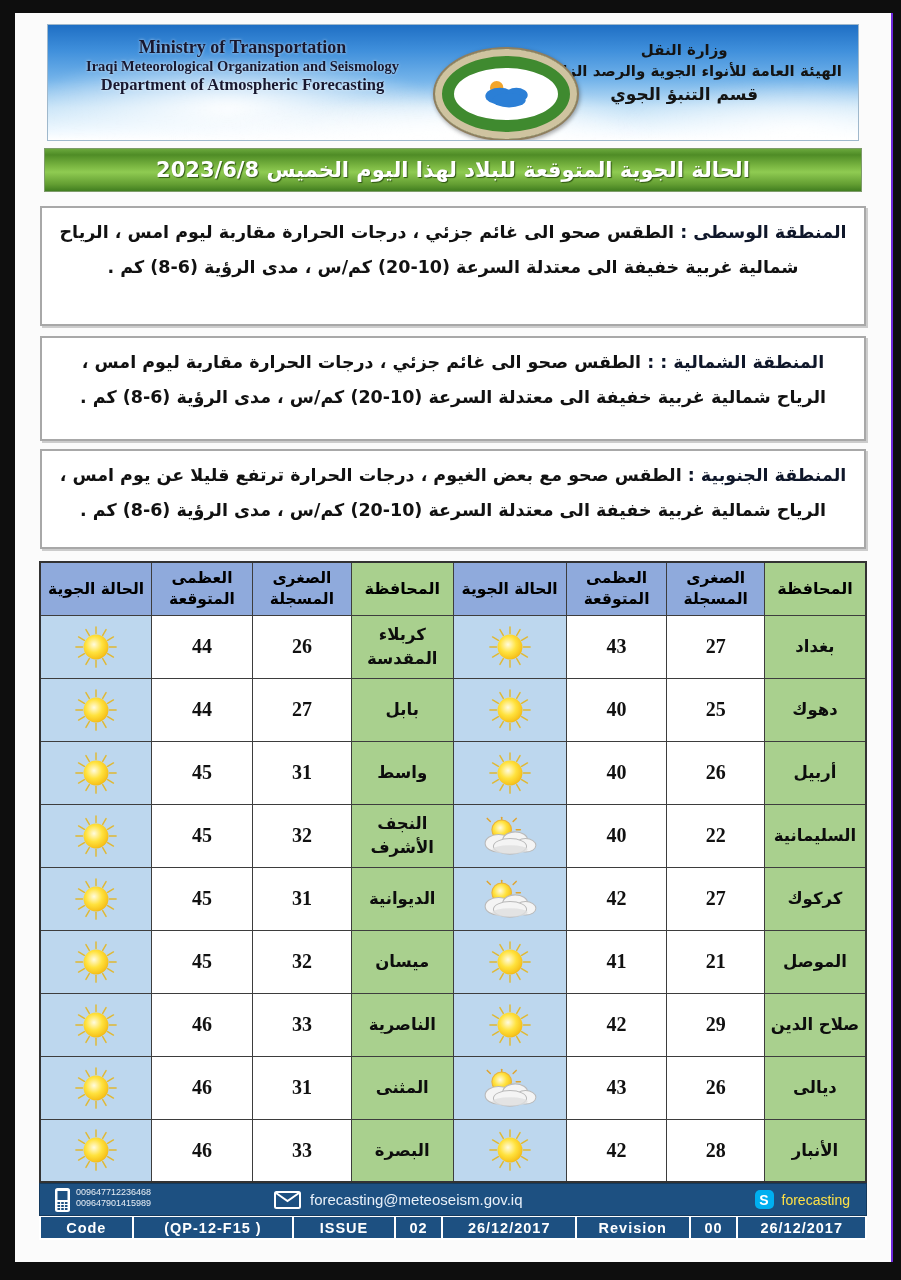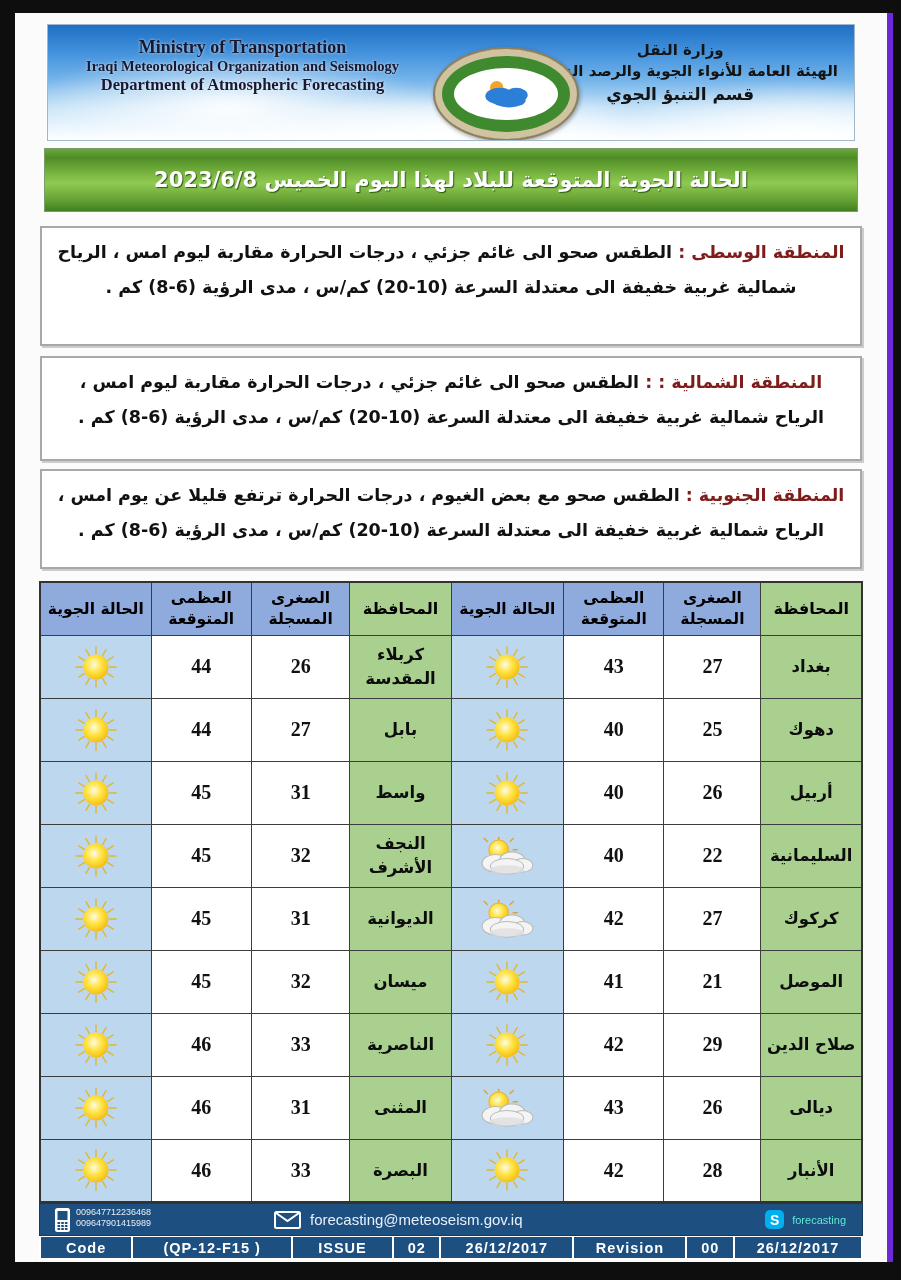--- a/index.html
+++ b/index.html
@@ -1,20 +1,20 @@
 <!DOCTYPE html>
 <html lang="ar"><head>
 <meta charset="utf-8">
 <style>
   * { margin:0; padding:0; box-sizing:border-box; }
   body { font-family:"DejaVu Sans", sans-serif; background:#2b2b2b; }
 
   .frame { position:relative; width:901px; height:1280px; background:#0e0e0e; overflow:hidden; }
   .page  { position:absolute; left:15px; top:13px; width:878px; height:1249px;
-           background:#fbfbfb; border-right:6px solid #6d28d9; overflow:hidden; }
+           background:#fbfbfb; border-right:2px solid #6d28d9; overflow:hidden; }
   .content { padding:12px 24px 0 24px; }
 
   
   .banner { position:relative; height:115px; margin:0 9px 8px 9px; overflow:hidden;
             background:linear-gradient(180deg,#1f6fc4 0%,#3f8fdb 22%,#74b4ea 48%,#c4e2f7 72%,#eef8ff 92%,#ffffff 100%);
             box-shadow:0 0 0 1px #9fb8cc; }
   .cloud-blob { position:absolute; border-radius:50%; filter:blur(4px);
                 background:radial-gradient(closest-side, rgba(255,255,255,.97), rgba(255,255,255,0)); }
   .cb1 { left:-30px; top:28px; width:420px; height:110px; }
   .cb2 { left:250px; top:60px; width:360px; height:100px; }
@@ -35,31 +35,31 @@
   .banner-ar .l3 { font-size:17px; margin-top:4px; }
 
   .logo { position:absolute; left:385px; top:22px; z-index:4; width:146px; height:94px;
           border-radius:50%; background:#ffffff; border:2px solid #8f7f5f;
           box-shadow:inset 0 0 0 7px #cfc3a0, inset 0 0 0 19px #3f8a2f, inset 0 0 0 22px #ffffff,
                      1px 2px 4px rgba(0,0,0,.35);
           display:flex; align-items:center; justify-content:center; }
   .logo svg { width:62px; height:32px; }
 
   
-  .title-bar { height:64px; margin:0 5px 14px 5px;
+  .title-bar { height:44px; margin:0 5px 14px 5px;
                background:linear-gradient(180deg,#6aa83c 0%,#4f8c26 14%,#7cb843 42%,#8fcb52 55%,#639e32 84%,#417e20 100%);
                border:1px solid #7d9b6a; display:flex; align-items:center; justify-content:center; }
   .title-bar .t { direction:rtl; color:#ffffff; font-weight:bold; font-size:21px;
                   text-shadow:1px 1px 1px #2e5512; }
 
   
   .region-box { background:#ffffff; border:2px solid #a8a8a8; box-shadow:2px 2px 0 #cccccc;
                 margin:0 1px; padding:7px 14px; direction:rtl; }
   .region-box p { font-size:17.5px; line-height:2.0; font-weight:bold; color:#111; text-align:center; }
-  .region-box .r-label { color:#7f1d1d; }
+  .region-box .r-label { color:#0f172a; }
   .rb1 { height:120px; margin-bottom:10px; }
   .rb2 { height:105px; margin-bottom:8px; }
   .rb3 { height:100px; margin-bottom:12px; }
 
   
   table.wx-table { width:100%; border-collapse:collapse; direction:rtl; table-layout:fixed;
                    border:2px solid #333; }
   .wx-table th, .wx-table td { border:1.6px solid #3d3d3d; text-align:center; vertical-align:middle;
                                padding:1px 2px; overflow:hidden; }
   .wx-table thead tr { height:53px; }
@@ -79,21 +79,21 @@
   .contact-bar { height:33px; background:#1d5081; display:flex; align-items:center;
                  padding:0 16px 0 14px; border:1px solid #143a5e; }
   .c-left { display:flex; gap:5px; width:220px; }
   .phone-nums { color:#e9eff6; font-size:9px; line-height:1.25; font-family:"Liberation Sans", sans-serif; }
   .c-mid { flex:1; display:flex; align-items:center; justify-content:flex-start; gap:9px; }
   .c-mid .email { color:#e8f0f9; font-size:15px; font-family:"Liberation Sans", sans-serif; }
   .c-right { display:flex; align-items:center; gap:8px; width:160px; justify-content:flex-end; }
   .skype-ic { width:19px; height:19px; border-radius:5px; background:#00aff0; color:#fff; font-weight:bold;
               font-size:14px; display:flex; align-items:center; justify-content:center;
               font-family:"Liberation Sans", sans-serif; }
-  .c-right .sk-label { color:#5eead4; font-size:11px; font-family:"Liberation Sans", sans-serif; }
+  .c-right .sk-label { color:#fde047; font-size:14px; font-family:"Liberation Sans", sans-serif; }
 
   .code-strip { height:24px; display:flex; background:#1d5081; border:2px solid #ffffff; border-top-width:1px; }
   .code-cell { border-left:2px solid #ffffff; color:#ffffff; font-weight:bold; font-size:14.5px;
                letter-spacing:1px; display:flex; align-items:center; justify-content:center;
                font-family:"Liberation Sans", sans-serif; white-space:nowrap; }
   .code-cell:first-child { border-left:none; }
   .cc-0 { width:11%; }  .cc-1 { width:19.5%; } .cc-2 { width:12.3%; } .cc-3 { width:5.8%; }
   .cc-4 { width:16.2%; } .cc-5 { width:13.8%; } .cc-6 { width:5.8%; } .cc-7 { flex:1; }
 </style>
 </head>

